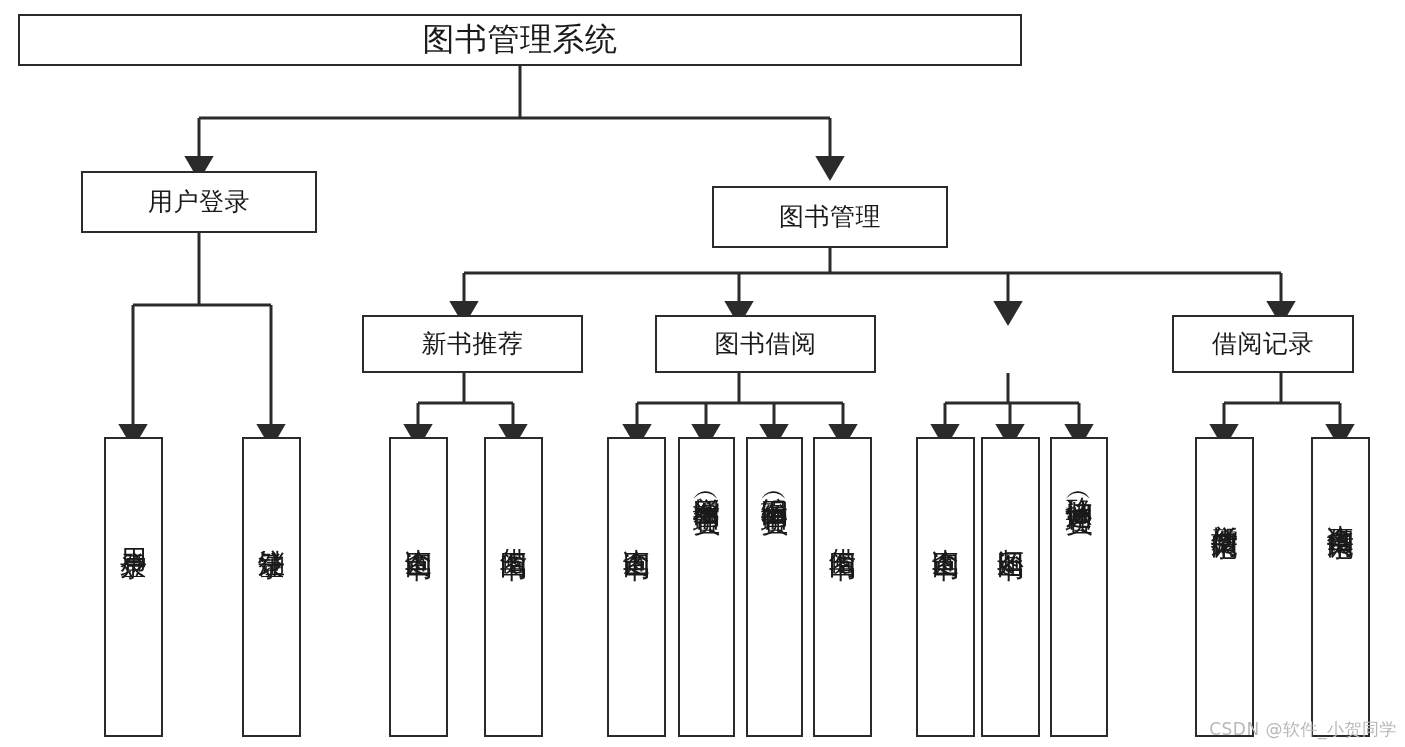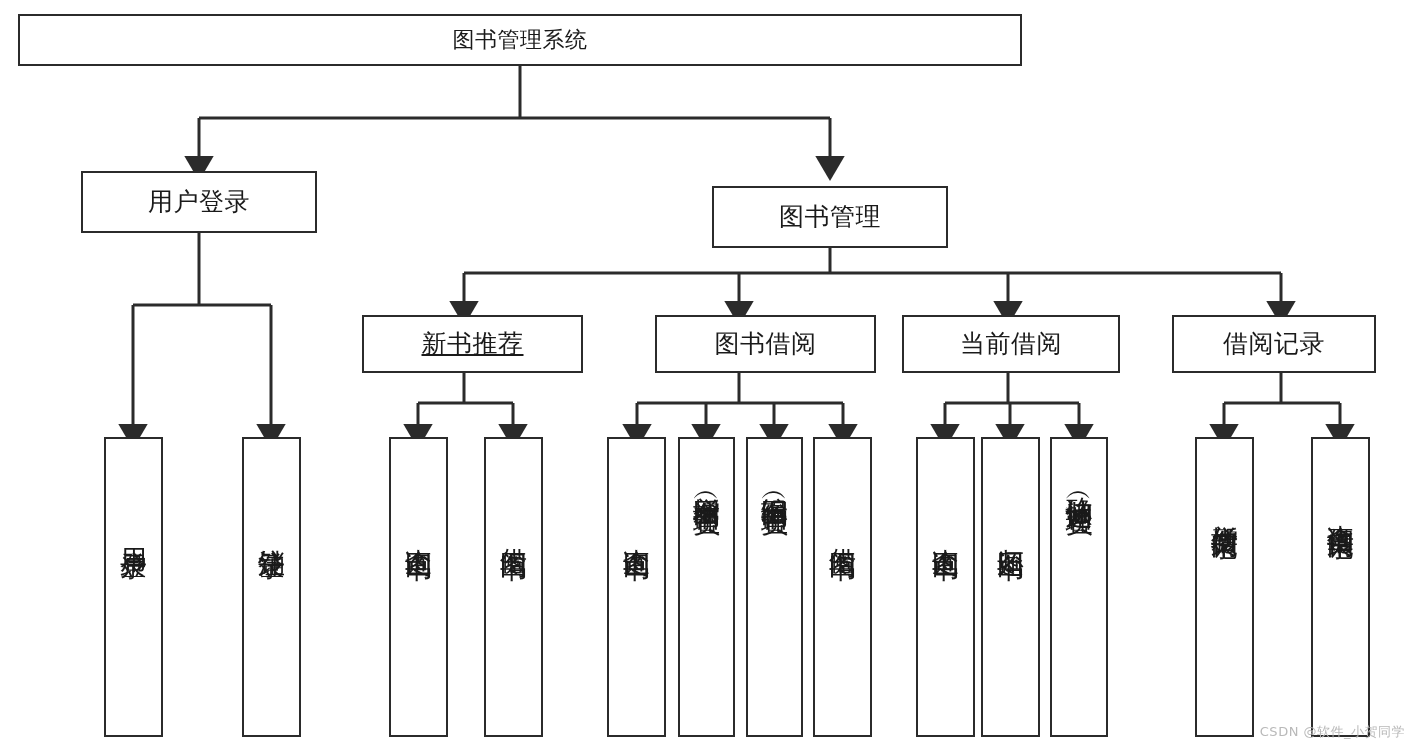--- a/index.html
+++ b/index.html
@@ -50,36 +50,36 @@
   }
   .node.vertical .node-label {
     writing-mode: vertical-rl;
     text-orientation: upright;
     font-size: 27px;
     line-height: 1.04;
     letter-spacing: 2px;
     white-space: nowrap;
   }
   .node.root .node-label {
-    font-size: 22px;
+    font-size: 32px;
   }
   .node.leaf-tall {
     padding-top: 64px;
   }
   .node.leaf-mid {
     padding-top: 36px;
   }
   .node.leaf-short {
     padding-top: 88px;
   }
   #watermark {
     position: absolute;
-    right: 0;
+    right: 8px;
     bottom: 6px;
-    font-size: 13px;
+    font-size: 17px;
     color: #b9b9b9;
     letter-spacing: 0.5px;
     white-space: nowrap;
     pointer-events: none;
   }
 </style>
 </head>
 <body>
 
 <div id="diagram-canvas">
@@ -138,30 +138,27 @@
     <span class="node-label">图书管理系统</span>
   </div>
 
   <div class="node horizontal" style="left:81px; top:171px; width:236px; height:62px;">
     <span class="node-label">用户登录</span>
   </div>
   <div class="node horizontal" style="left:712px; top:186px; width:236px; height:62px;">
     <span class="node-label">图书管理</span>
   </div>
 
-  <div class="node horizontal" style="left:362px; top:315px; width:221px; height:58px;text-decoration:underline;">
+  <div class="node horizontal" style="left:362px; top:315px; width:221px; height:58px;">
     <span class="node-label">新书推荐</span>
   </div>
   <div class="node horizontal" style="left:634px; top:315px; width:221px; height:58px;margin-left:21px;">
     <span class="node-label">图书借阅</span>
   </div>
-  <div class="node horizontal" style="left:902px; top:315px; width:218px; height:58px;">
-    <span class="node-label">当前借阅</span>
-  </div>
-  <div class="node horizontal" style="left:1172px; top:315px; width:204px; height:58px;">
+  <div class="node horizontal" style="left:1172px; top:315px; width:182px; height:58px;">
     <span class="node-label">借阅记录</span>
   </div>
 
   <div class="node vertical leaf-short" style="left:104px; top:437px; width:59px; height:300px;">
     <span class="node-label">用户登录</span>
   </div>
   <div class="node vertical leaf-short" style="left:242px; top:437px; width:59px; height:300px;">
     <span class="node-label">注销登录</span>
   </div>
 

